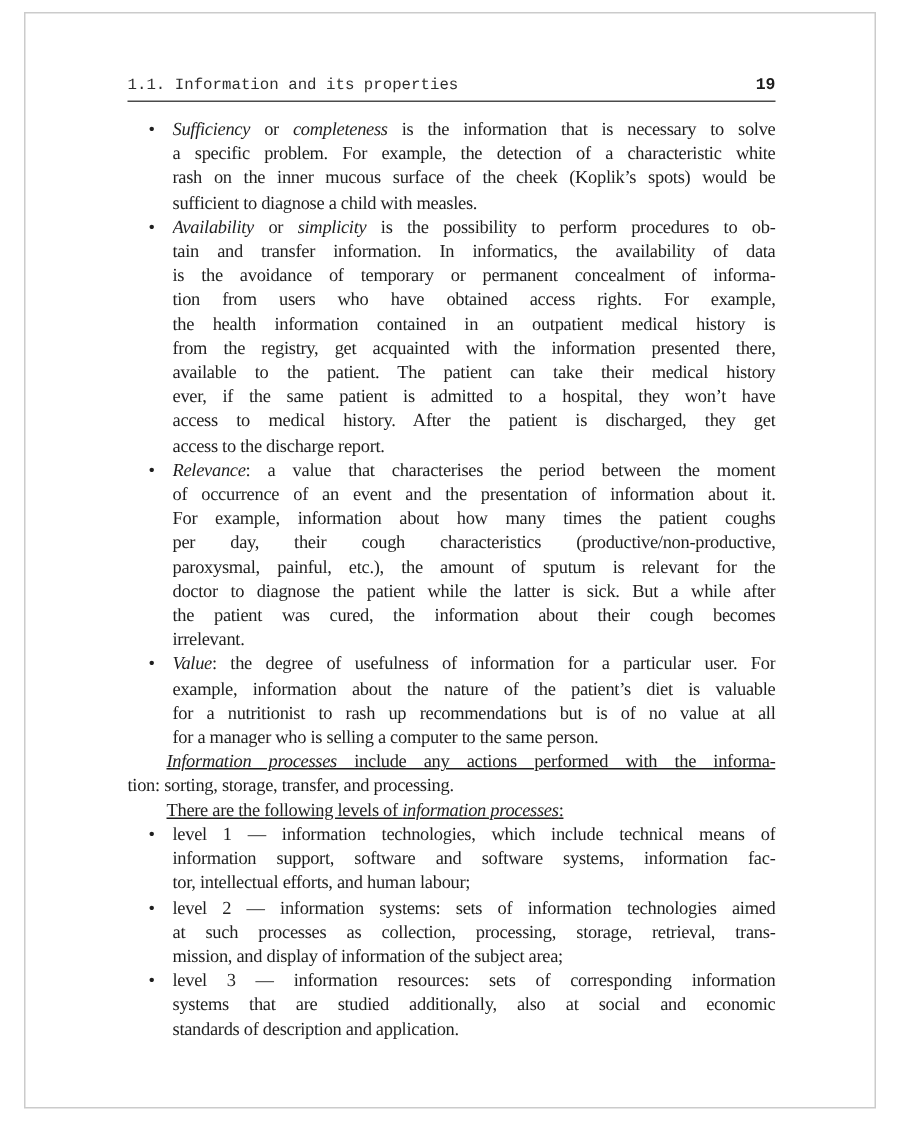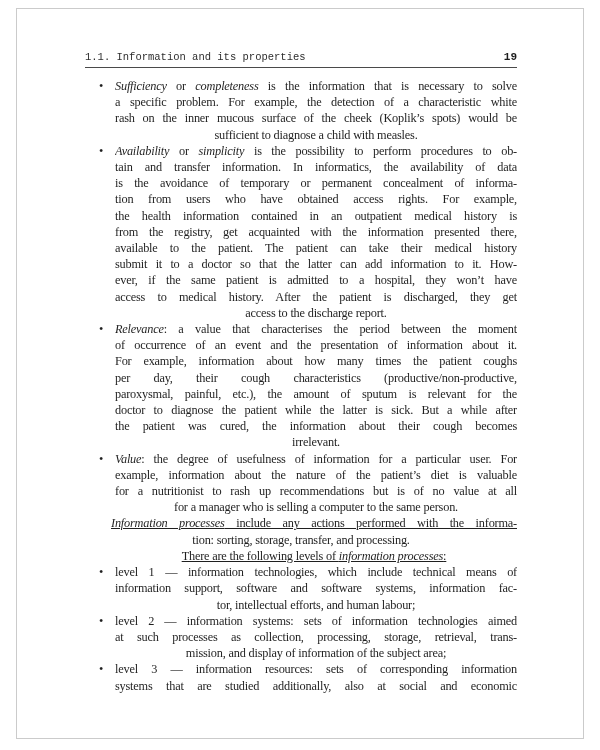--- a/index.html
+++ b/index.html
@@ -48,21 +48,21 @@
     line-height: 16.2px;
     letter-spacing: -0.2px;
     color: #1f1f1f;
   }
   .block { margin: 0; }
   .block.bullet { position: relative; padding-left: 30px; }
   .block.bullet .marker {
     position: absolute;
     left: 14px; top: 0;
   }
-  .line { overflow: hidden; text-align: center; }
+  .line { overflow: hidden; }
   .line.j { text-align: justify; text-align-last: justify; }
   .line.indent { text-indent: 26px; text-decoration: underline; }
 </style>
 </head>
 <body>
 
 <div class="page">
   <div class="page-frame"></div>
   <div class="header-row">
     <span>1.1. Information and its properties</span>
@@ -79,21 +79,20 @@
       </div>
       <div class="block bullet">
         <span class="marker">•</span>
         <div class="line j"><i>Availability</i> or <i>simplicity</i> is the possibility to perform procedures to ob-</div>
         <div class="line j">tain and transfer information. In informatics, the availability of data</div>
         <div class="line j">is the avoidance of temporary or permanent concealment of informa-</div>
         <div class="line j">tion from users who have obtained access rights. For example,</div>
         <div class="line j">the health information contained in an outpatient medical history is</div>
         <div class="line j">from the registry, get acquainted with the information presented there,</div>
         <div class="line j">available to the patient. The patient can take their medical history</div>
-        <div class="line j">submit it to a doctor so that the latter can add information to it. How-</div>
         <div class="line j">ever, if the same patient is admitted to a hospital, they won’t have</div>
         <div class="line j">access to medical history. After the patient is discharged, they get</div>
         <div class="line">access to the discharge report.</div>
       </div>
       <div class="block bullet">
         <span class="marker">•</span>
         <div class="line j"><i>Relevance</i>: a value that characterises the period between the moment</div>
         <div class="line j">of occurrence of an event and the presentation of information about it.</div>
         <div class="line j">For example, information about how many times the patient coughs</div>
         <div class="line j">per day, their cough characteristics (productive/non-productive,</div>
@@ -125,15 +124,16 @@
       <div class="block bullet">
         <span class="marker">•</span>
         <div class="line j">level 2 — information systems: sets of information technologies aimed</div>
         <div class="line j">at such processes as collection, processing, storage, retrieval, trans-</div>
         <div class="line">mission, and display of information of the subject area;</div>
       </div>
       <div class="block bullet">
         <span class="marker">•</span>
         <div class="line j">level 3 — information resources: sets of corresponding information</div>
         <div class="line j">systems that are studied additionally, also at social and economic</div>
+        <div class="line">standards of description and application.</div>
       </div>
     </div>
 </div>
 
 </body></html>

